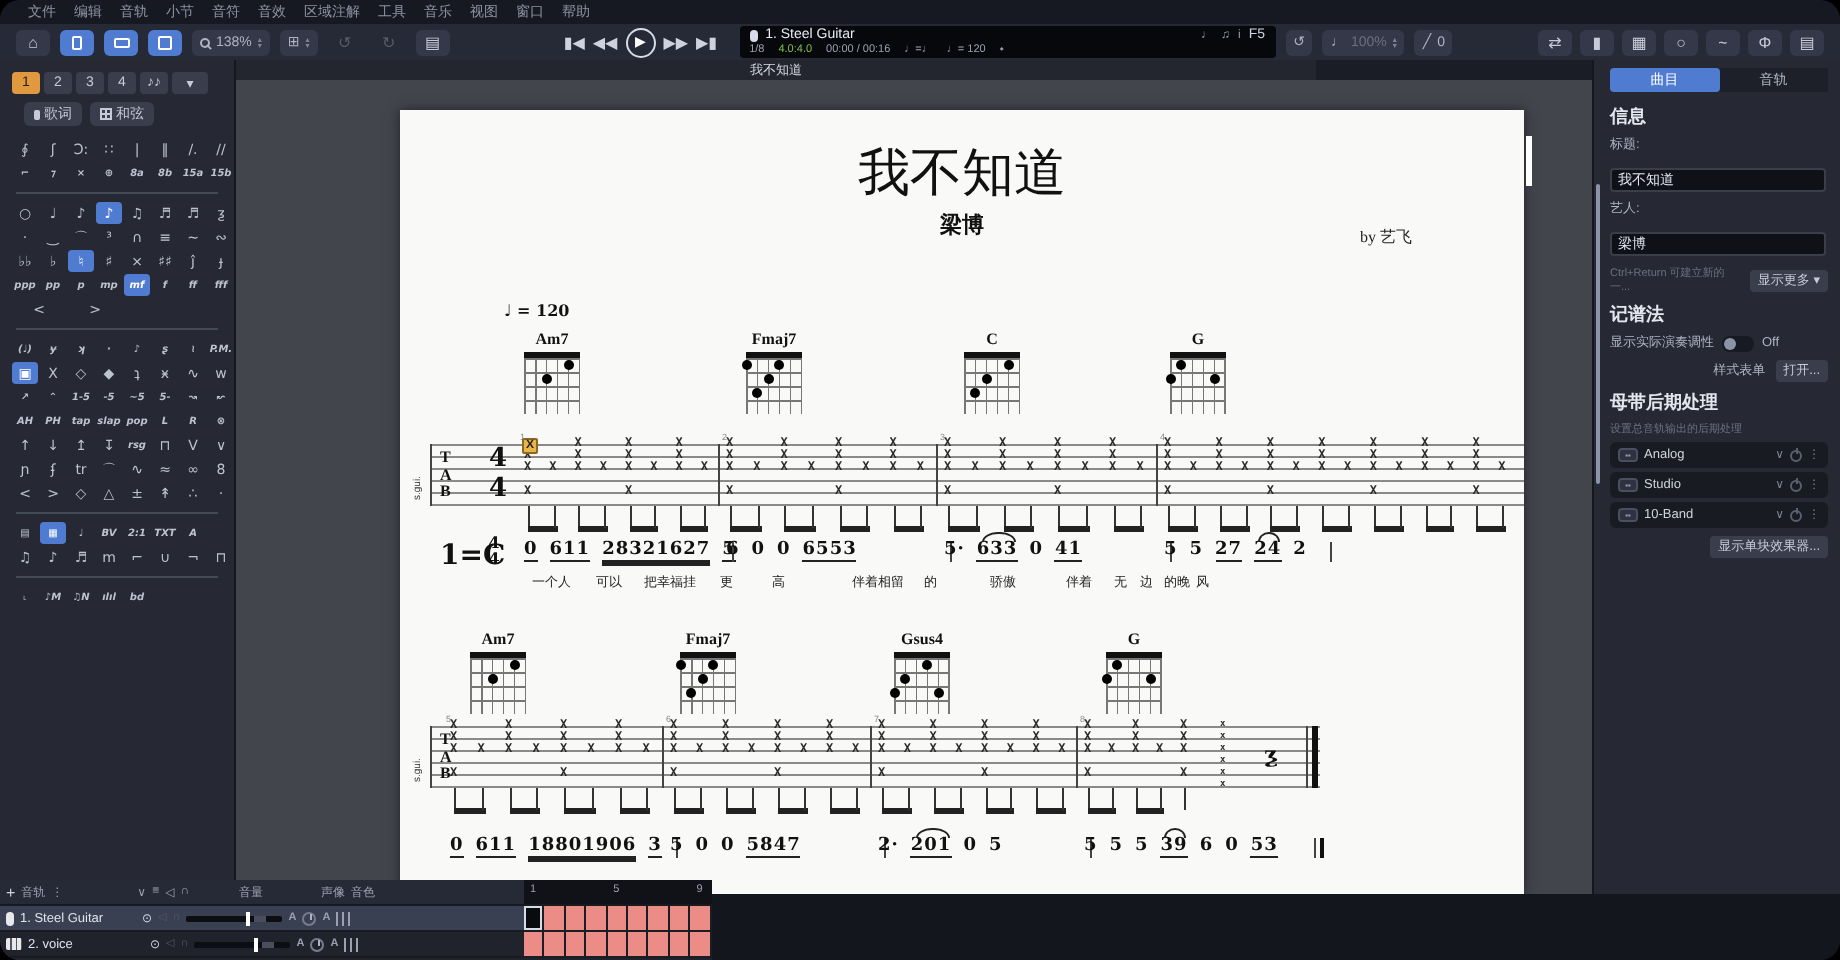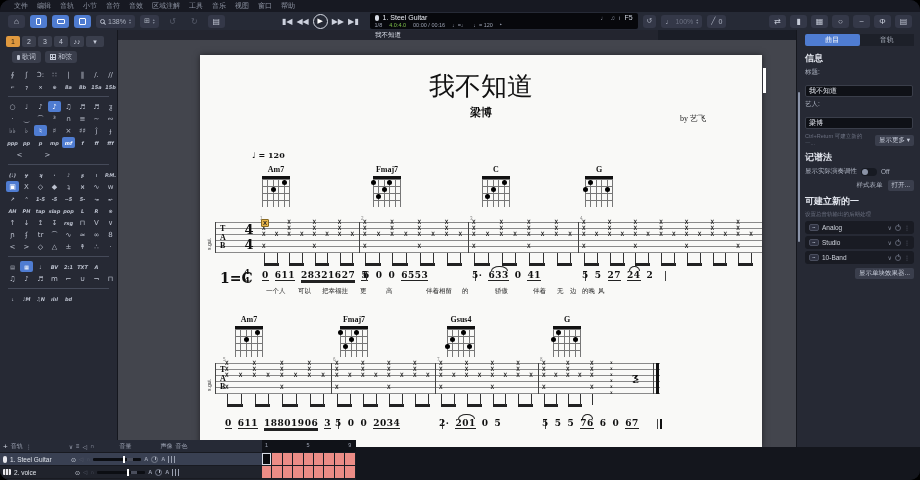--- a/index.html
+++ b/index.html
@@ -828,38 +828,38 @@
             <span class="ngrp u1">0</span>
             <span class="ngrp u1">611</span>
             <span class="ngrp u2">18801906</span>
             <span class="ngrp u1">3</span>
           </div>
           <div class="barline" style="left: 138px; top: 364px; height: 10px;"></div>
           <div class="numrow-measure" style="left: 135px; top: 363px; width: 104px;">
             <span class="ngrp">5</span>
             <span class="ngrp">0</span>
             <span class="ngrp">0</span>
-            <span class="ngrp u1">2034</span>
+            <span class="ngrp u1">5847</span>
           </div>
           <div class="barline" style="left: 242px; top: 364px; height: 10px;"></div>
           <div class="numrow-measure" style="left: 239px; top: 363px; width: 103px;">
             <span class="ngrp">2·</span>
             <span class="ngrp u1 arc">201</span>
             <span class="ngrp">0</span>
             <span class="ngrp">5</span>
           </div>
           <div class="barline" style="left: 345px; top: 364px; height: 10px;"></div>
           <div class="numrow-measure" style="left: 342px; top: 363px; width: 112px;">
             <span class="ngrp">5</span>
             <span class="ngrp">5</span>
             <span class="ngrp">5</span>
-            <span class="ngrp u1 arc">76</span>
+            <span class="ngrp u1 arc">39</span>
             <span class="ngrp">6</span>
             <span class="ngrp">0</span>
-            <span class="ngrp u1">67</span>
+            <span class="ngrp u1">53</span>
           </div>
           <div class="barline" style="left: 457px; top: 364px; height: 10px;"></div>
           <div class="barline" style="left: 460px; top: 364px; height: 10px; width: 2px; background: rgb(17, 17, 17);"></div>
         </div>
     </div>
     <div class="pgcursor"></div>
   </div>
 
   <div class="rightpanel">
     <div class="rp-scroll"></div>
@@ -876,21 +876,21 @@
     <div class="rp-h">记谱法</div>
     <div class="rp-togglerow">
       <span class="rp-tlabel">显示实际演奏调性</span>
       <span class="toggle"></span>
       <span class="rp-tlabel">Off</span>
     </div>
     <div class="rp-stylerow">
       <span class="rp-tlabel">样式表单</span>
       <span class="rp-btn">打开...</span>
     </div>
-    <div class="rp-h">可建立新的一</div>
+    <div class="rp-h">母带后期处理</div>
     <div class="rp-sub">设置总音轨输出的后期处理</div>
     <div id="fx-rows">
         <div class="fxrow">
           <div class="fxbadge">▪▪</div>
           <div class="fxname">Analog</div>
           <div class="fxctl">∨</div>
           <div class="pwr"></div>
           <div class="fxctl">⋮</div>
         </div>
         <div class="fxrow">

